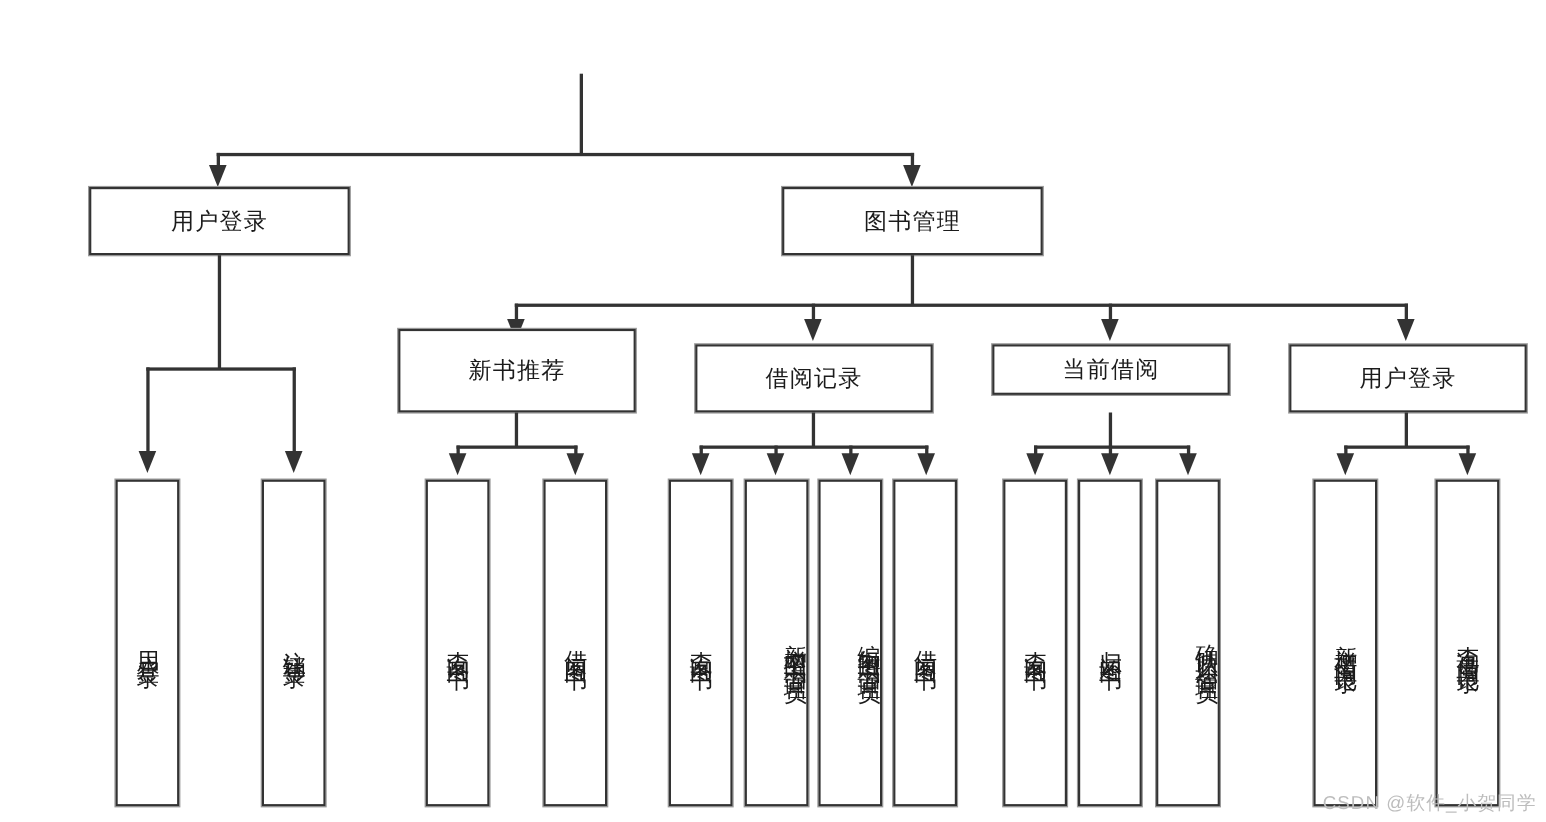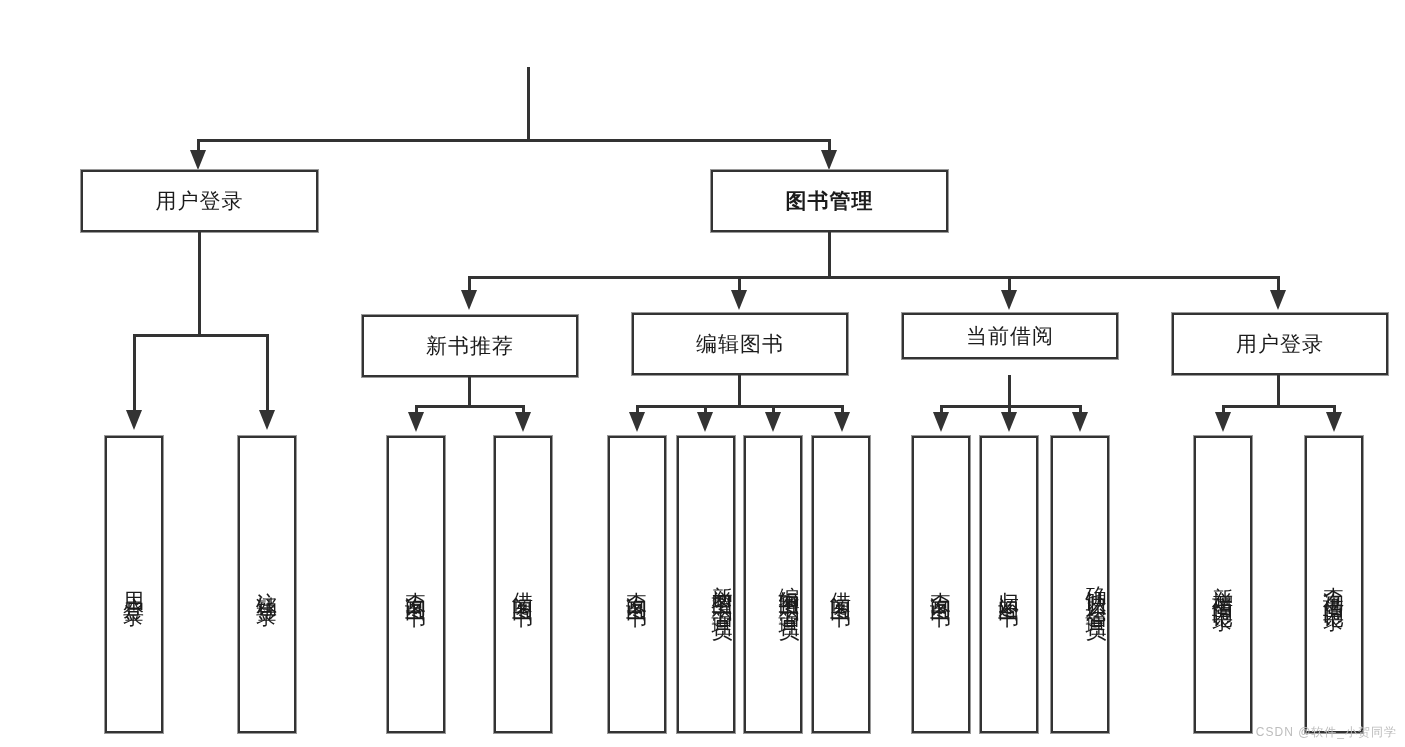--- a/index.html
+++ b/index.html
@@ -36,42 +36,42 @@
   .ln.h{height:3px;}
   .arrow{
     position:absolute;width:0;height:0;
     border-left:8px solid transparent;
     border-right:8px solid transparent;
     border-top:20px solid #333333;
   }
 
   .watermark{
     position:absolute;right:8px;bottom:6px;
-    font-size:12px;color:#bdbdbd;letter-spacing:1px;
+    font-size:17px;color:#bdbdbd;letter-spacing:1px;
     white-space:nowrap;
   }
 </style>
 </head>
 <body>
 
 <div id="stage">
 
 
   <div class="ln v" style="left:527px;top:67px;width:3px;height:73px;"></div>
   <div class="ln h" style="left:197px;top:139px;width:634px;height:3px;"></div>
 
   <div class="ln v" style="left:197px;top:139px;width:3px;height:16px;"></div>
   <div class="arrow" style="left:190px;top:150px;"></div>
 
   <div class="ln v" style="left:828px;top:139px;width:3px;height:16px;"></div>
   <div class="arrow" style="left:821px;top:150px;"></div>
 
   <div class="node h" style="left:81px;top:170px;width:237px;height:62px;">用户登录</div>
 
-  <div class="node h" style="left:711px;top:170px;width:237px;height:62px;font-weight:bold;">图书管理</div>
+  <div class="node h" style="left:711px;top:170px;width:237px;height:62px;">图书管理</div>
 
   <div class="ln v" style="left:198px;top:232px;width:3px;height:104px;"></div>
   <div class="ln h" style="left:133px;top:334px;width:136px;height:3px;"></div>
   <div class="ln v" style="left:133px;top:334px;width:3px;height:80px;"></div>
   <div class="arrow" style="left:126px;top:410px;"></div>
   <div class="ln v" style="left:266px;top:334px;width:3px;height:80px;"></div>
   <div class="arrow" style="left:259px;top:410px;"></div>
 
   <div class="ln v" style="left:828px;top:232px;width:3px;height:46px;"></div>
   <div class="ln h" style="left:468px;top:276px;width:812px;height:3px;"></div>
@@ -81,22 +81,22 @@
 
   <div class="ln v" style="left:738px;top:276px;width:3px;height:18px;"></div>
   <div class="arrow" style="left:731px;top:290px;"></div>
 
   <div class="ln v" style="left:1008px;top:276px;width:3px;height:18px;"></div>
   <div class="arrow" style="left:1001px;top:290px;"></div>
 
   <div class="ln v" style="left:1277px;top:276px;width:3px;height:18px;"></div>
   <div class="arrow" style="left:1270px;top:290px;"></div>
 
-  <div class="node h" style="left:362px;top:315px;width:216px;height:62px;">新书推荐</div>
-  <div class="node h" style="left:632px;top:313px;width:216px;height:62px;">编辑图书</div>
+  <div class="node h" style="left:362px;top:299px;width:216px;height:76px;">新书推荐</div>
+  <div class="node h" style="left:632px;top:313px;width:216px;height:62px;">借阅记录</div>
   <div class="node h" style="left:902px;top:313px;width:216px;height:46px;">当前借阅</div>
   <div class="node h" style="left:1172px;top:313px;width:216px;height:62px;">用户登录</div>
 
   <div class="ln v" style="left:468px;top:375px;width:3px;height:32px;"></div>
   <div class="ln h" style="left:415px;top:405px;width:110px;height:3px;"></div>
   <div class="ln v" style="left:415px;top:405px;width:3px;height:10px;"></div>
   <div class="arrow" style="left:408px;top:412px;"></div>
   <div class="ln v" style="left:522px;top:405px;width:3px;height:10px;"></div>
   <div class="arrow" style="left:515px;top:412px;"></div>
 

